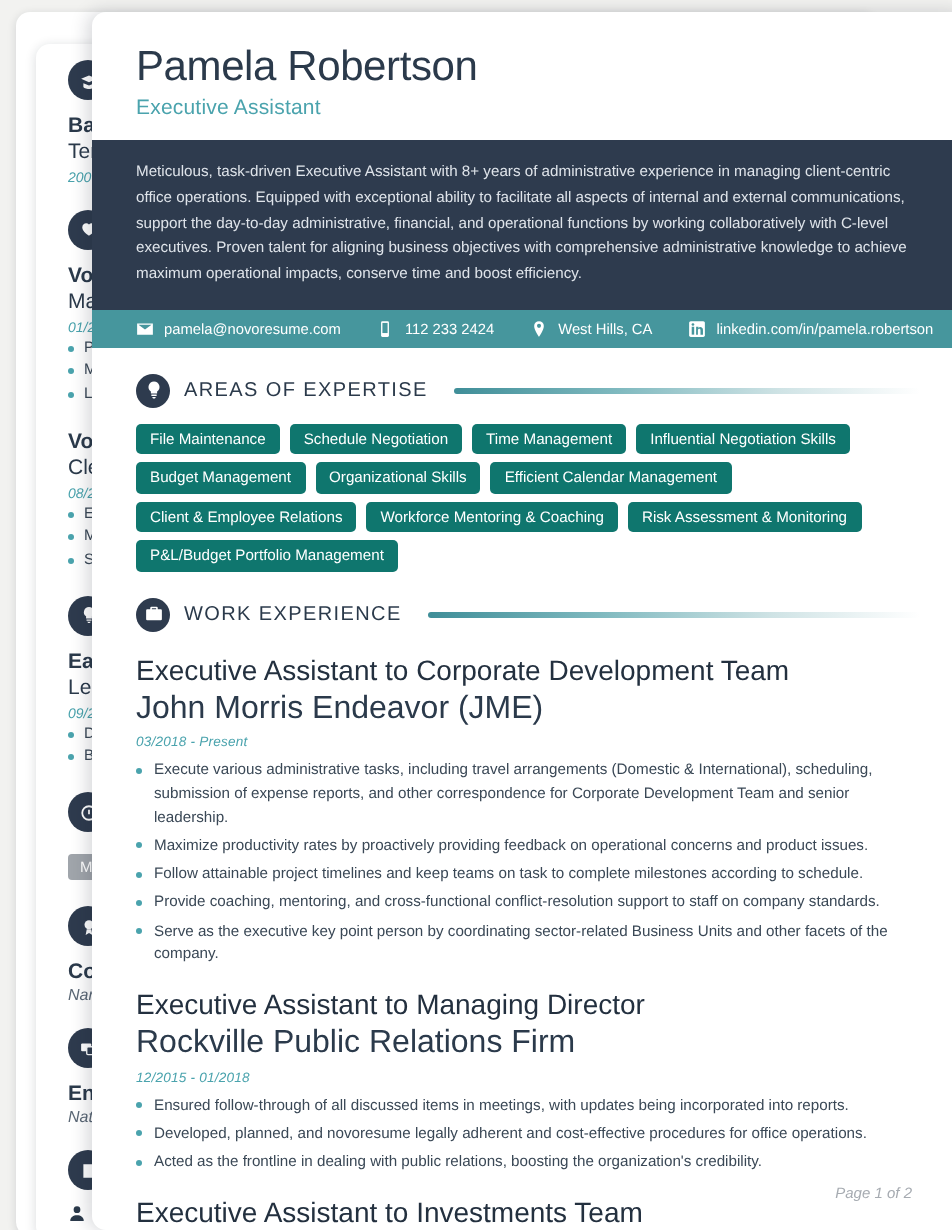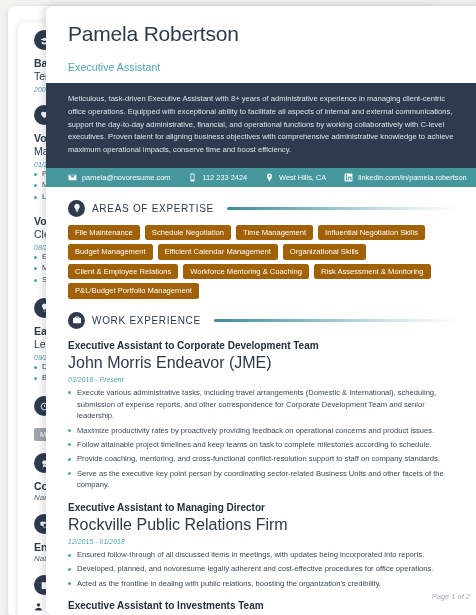--- a/index.html
+++ b/index.html
@@ -136,21 +136,21 @@
   .name {
     font-size: 21px;
     font-weight: normal;
     color: #2b3a4b;
     letter-spacing: -0.2px;
     line-height: 1.15;
   }
   .job-title {
     font-size: 10.5px;
     color: #4aa3ad;
-    margin-top: 15px;
+    margin-top: 2px;
     letter-spacing: 0.1px;
   }
 
   .summary-box {
     margin-top: 10px;
     margin-left: -22px;
     margin-right: -22px;
     background: #2e3b4e;
     color: #dfe4ea;
     padding: 10px 22px 11px 22px;
@@ -208,35 +208,35 @@
   }
 
   
   .tags {
     margin-top: 8px;
     display: flex;
     flex-wrap: wrap;
     gap: 4px 5px;
   }
   .tag {
-    background: #a16207;
+    background: #0f766e;
     color: #ffffff;
     font-size: 7.6px;
     padding: 3px 7px;
     border-radius: 2.5px;
     line-height: 1.25;
     white-space: nowrap;
   }
 
   
   .job { margin-top: 10px; }
   .job:first-of-type { margin-top: 9px; }
   .job-role {
-    font-size: 10px;
-    font-weight: bold;
+    font-size: 14px;
+    font-weight: normal;
     color: #23303f;
     line-height: 1.3;
   }
   .job-company {
     font-size: 16px;
     color: #2b3a4b;
     line-height: 1.35;
     margin-top: 0px;
   }
   .job-dates {
@@ -264,21 +264,21 @@
     left: 0;
     top: 4.5px;
     width: 3px;
     height: 3px;
     border-radius: 50%;
     background: #4aa3ad;
   }
 
   .page-num {
     position: absolute;
-    right: 12px;
+    right: 26px;
     bottom: 14px;
     font-size: 7.5px;
     font-style: italic;
     color: #a6abb1;
   }
 </style>
 </head>
 <body>
 
 <div id="stage">
@@ -431,22 +431,22 @@
           </span>
           <span class="sec-title">AREAS OF EXPERTISE</span>
           <span class="sec-rule"></span>
         </div>
         <div class="tags">
           <span class="tag">File Maintenance</span>
           <span class="tag">Schedule Negotiation</span>
           <span class="tag">Time Management</span>
           <span class="tag">Influential Negotiation Skills</span>
           <span class="tag">Budget Management</span>
+          <span class="tag">Organizational Skills</span>
           <span class="tag">Efficient Calendar Management</span>
-          <span class="tag">Organizational Skills</span>
           <span class="tag">Client &amp; Employee Relations</span>
           <span class="tag">Workforce Mentoring &amp; Coaching</span>
           <span class="tag">Risk Assessment &amp; Monitoring</span>
           <span class="tag">P&amp;L/Budget Portfolio Management</span>
         </div>
       </div>
 
       <div class="section">
         <div class="sec-head">
           <span class="sec-icon">

